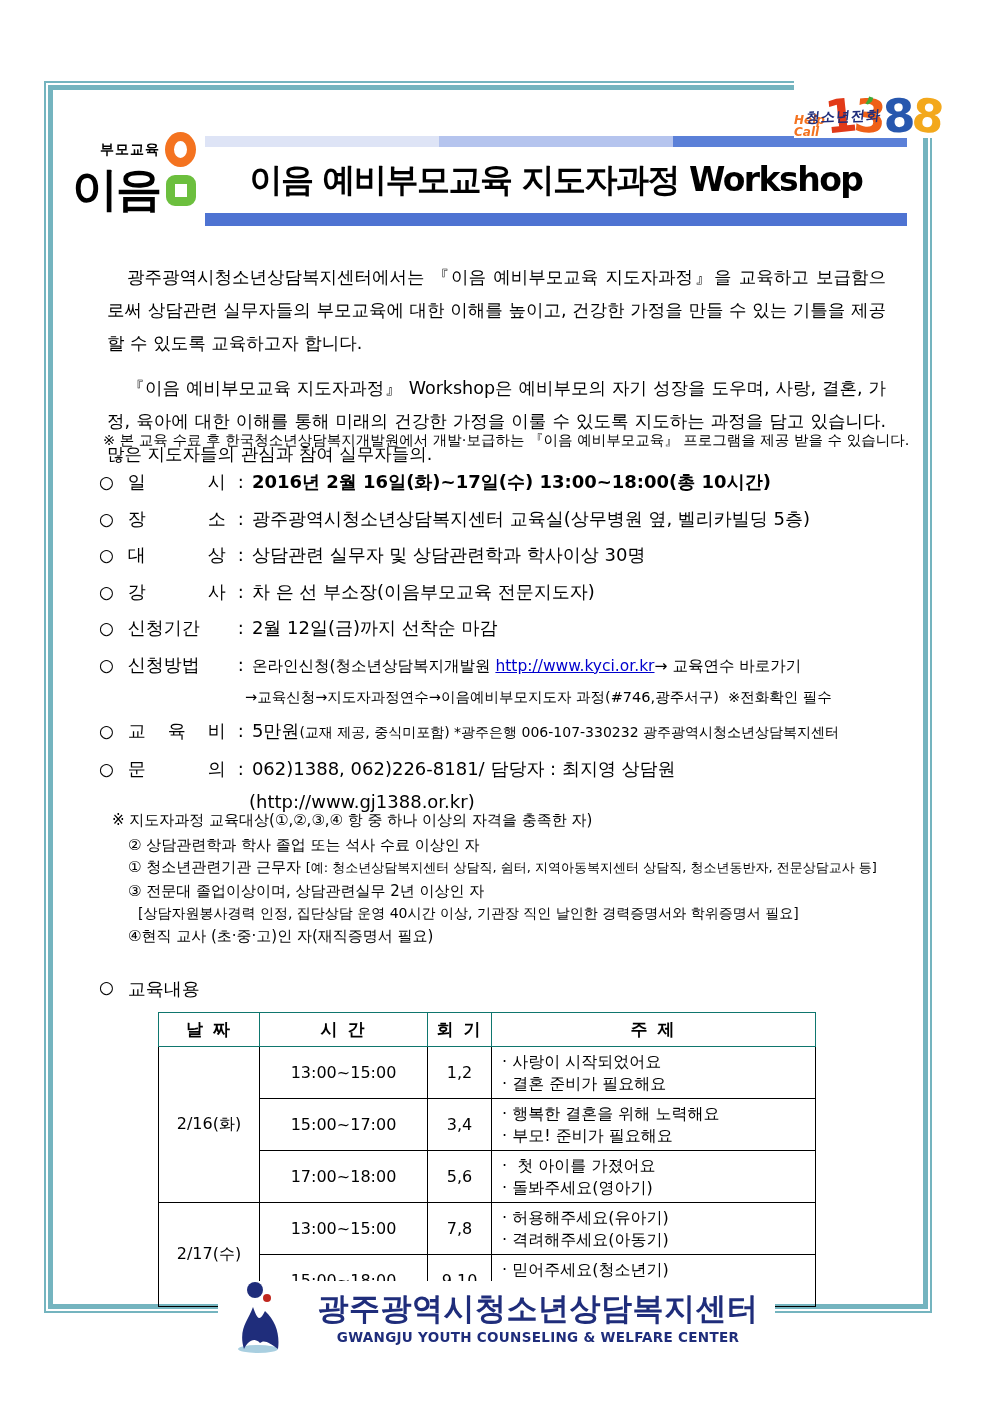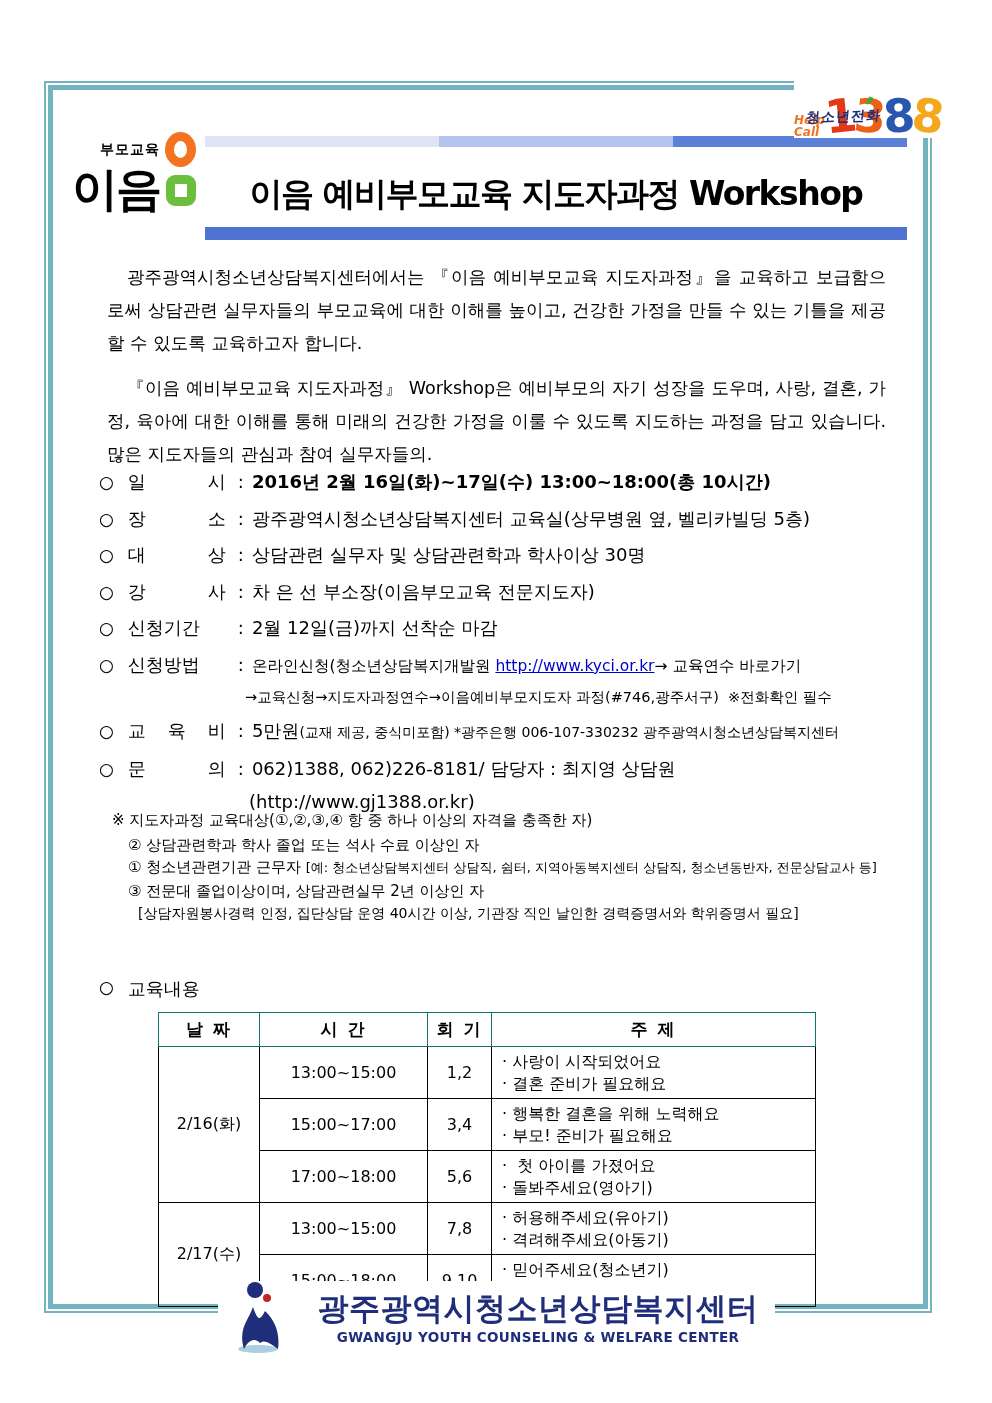--- a/index.html
+++ b/index.html
@@ -41,21 +41,21 @@
   .brand-row2{display:flex;align-items:flex-start;justify-content:flex-end;gap:6px;margin-top:-2px;}
   .brand-big{font-size:46px;font-weight:800;line-height:48px;letter-spacing:-2px;}
   .donut-g{width:12px;height:13px;border:9px solid var(--green,#6cbf3e);border-radius:9px;margin-top:10px;}
   
   .banner{position:absolute;left:205px;top:136px;width:702px;z-index:2;}
   .banner-top{height:11px;background:linear-gradient(90deg,
       var(--banner-light,#dee4f6) 0 33.3%,
       var(--banner-mid,#b5c4ee) 33.3% 66.6%,
       var(--banner-dark,#5b80d8) 66.6% 100%);}
   .banner-title{font-size:33px;font-weight:800;text-align:center;
-      letter-spacing:-1.5px;padding:25px 0 10px 0;white-space:nowrap;}
+      letter-spacing:-1.5px;padding:11px 0 10px 0;white-space:nowrap;}
   .banner-bottom{height:13px;background:var(--banner-blue,#4e73d2);}
   
   .intro{position:absolute;left:95px;top:249px;width:803px;font-size:17.5px;
       line-height:33px;text-align:justify;z-index:2;}
   .intro p{margin:12px;text-indent:20px;}
   
   .note1{position:absolute;left:103px;top:431px;width:810px;font-size:14.5px;z-index:2;}
   
   .info{position:absolute;left:99px;top:470px;width:815px;z-index:2;}
   .info-row{display:flex;align-items:baseline;font-size:18px;margin-bottom:12.5px;line-height:23px;}
@@ -129,20 +129,21 @@
     <div class="banner-top"></div>
     <div class="banner-title">이음 예비부모교육 지도자과정 Workshop</div>
     <div class="banner-bottom"></div>
   </div>
 
   <div class="intro">
     <p>광주광역시청소년상담복지센터에서는 『이음 예비부모교육 지도자과정』을 교육하고 보급함으로써 상담관련 실무자들의 부모교육에 대한 이해를 높이고, 건강한 가정을 만들 수 있는 기틀을 제공할 수 있도록 교육하고자 합니다.</p>
     <p>『이음 예비부모교육 지도자과정』 Workshop은 예비부모의 자기 성장을 도우며, 사랑, 결혼, 가정, 육아에 대한 이해를 통해 미래의 건강한 가정을 이룰 수 있도록 지도하는 과정을 담고 있습니다. 많은 지도자들의 관심과 참여 실무자들의.</p>
   </div>
 
+  <div class="note1">※ 본 교육 수료 후 한국청소년상담복지개발원에서 개발·보급하는 『이음 예비부모교육』 프로그램을 제공 받을 수 있습니다.</div>
 
   <div class="info">
 
     <div class="info-row">
       <span class="bullet">○</span>
       <span class="lbl">일 시</span>
       <span class="colon">:</span>
       <span class="val val-bold">2016년 2월 16일(화)~17일(수) 13:00~18:00(총 10시간)</span>
     </div>
 
@@ -198,20 +199,21 @@
     <div class="sub-line2">(http://www.gj1388.or.kr)</div>
 
   </div>
 
   <div class="elig">
     <div class="t">※  지도자과정 교육대상(①,②,③,④ 항 중 하나 이상의 자격을 충족한 자)</div>
     <div class="it">② 상담관련학과 학사 졸업 또는 석사 수료 이상인 자</div>
     <div class="it"><span>① 청소년관련기관 근무자 </span><span class="n1">[예: 청소년상담복지센터 상담직, 쉼터, 지역아동복지센터 상담직, 청소년동반자, 전문상담교사 등]</span></div>
     <div class="it">③ 전문대 졸업이상이며, 상담관련실무 2년 이상인 자</div>
     <div class="it n2">[상담자원봉사경력 인정, 집단상담 운영 40시간 이상, 기관장 직인 날인한 경력증명서와 학위증명서 필요]</div>
+    <div class="it">④현직 교사 (초·중·고)인 자(재직증명서 필요)</div>
   </div>
 
 
   <div class="content-head">
     <span class="bullet">○</span>
     <span>교육내용</span>
   </div>
 
   <table class="sched">
     <colgroup>

